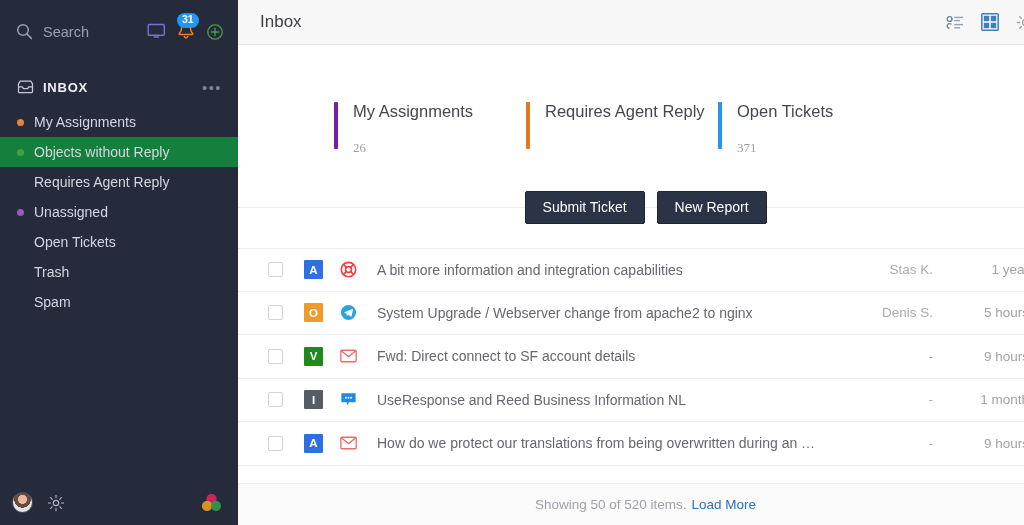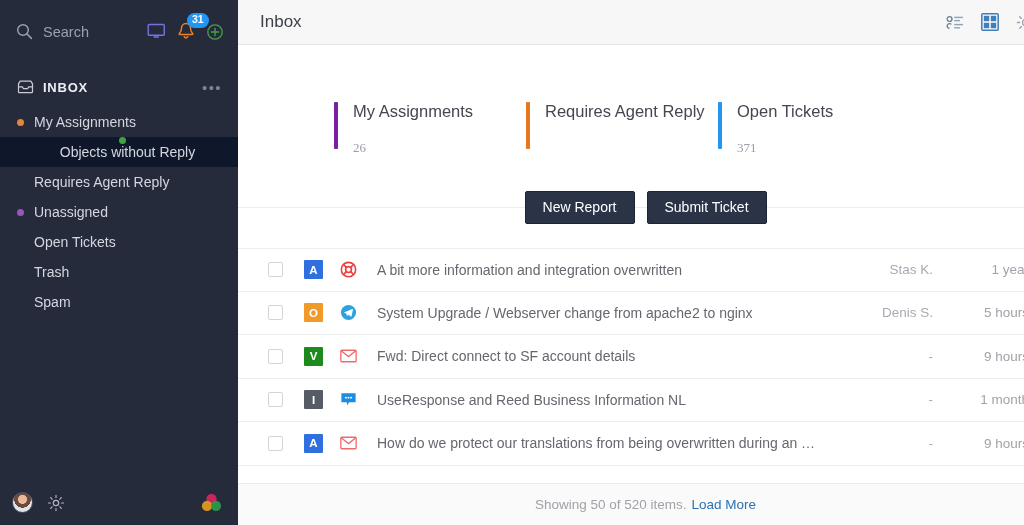--- a/index.html
+++ b/index.html
@@ -28,21 +28,21 @@
     background: transparent; border: none; outline: none;
     color: #b6bac6; font-size: 14.5px;
     font-family: "Liberation Sans", sans-serif;
     width: 90px; padding: 0;
   }
   .search-input::placeholder { color: #9aa0b0; opacity: 1; }
   .sb-top-icons { display: flex; align-items: center; gap: 11px; position: relative; }
   .icon-btn { display: flex; align-items: center; justify-content: center; cursor: pointer; position: relative; }
   .notif-wrap { position: relative; }
   .notif-badge {
-    position: absolute; top: -9px; left: 10px;
+    position: absolute; top: -9px; left: 0;
     background: #2196f3; color: #fff;
     font-size: 10.5px; font-weight: bold;
     border-radius: 9px; padding: 1px 5px 2px;
     line-height: 1.1; min-width: 21px; 
   }
 
   .sb-section {
     display: flex; align-items: center;
     padding: 0 16px 0 17px; height: 34px;
     margin-top: 24px;
@@ -52,21 +52,21 @@
     color: #eceef3; font-size: 13px; font-weight: bold;
     letter-spacing: 0.75px; flex: 1;
   }
   .sb-dots { color: #7d8396; font-size: 15px; letter-spacing: 1.4px; cursor: pointer; line-height: 1; }
 
   .sb-items { margin-top: 3px; }
   .sb-item {
     height: 30px; display: flex; align-items: center;
     padding-left: 17px; cursor: pointer; position: relative;
   }
-  .sb-item.active { background: #0f172a; flex-direction: column; }
+  .sb-item.active { background: #15803d; }
   .sb-dot { width: 7px; height: 7px; border-radius: 50%; margin-right: 10px; flex: none; }
   .sb-dot.blank { background: transparent; }
   .sb-label { color: #d4d7e0; font-size: 14px; }
 
   .sb-bottom {
     position: absolute; left: 0; bottom: 0;
     width: 238px; height: 45px;
     display: flex; align-items: center;
     padding: 0 16px 0 12px; gap: 14px;
   }
@@ -310,37 +310,37 @@
           <span class="stat-bar" style="background:#2196f3"></span>
           <div>
             <div class="stat-title">Open Tickets</div>
             <div class="stat-value">371</div>
           </div>
         </div>
       </div>
 
       <div class="btn-row">
         <div class="btn-rule"></div>
+        <button class="btn">Submit Ticket</button>
         <button class="btn">New Report</button>
-        <button class="btn">Submit Ticket</button>
       </div>
 
       <div class="list">
 
         <div class="row">
           <span class="cb"></span>
           <span class="badge" style="background:#2f6fe0">A</span>
           <span class="chan">
             <svg viewBox="0 0 18 18" width="17" height="17">
               <circle cx="9" cy="9" r="7.6" fill="none" stroke="#ec3f3f" stroke-width="1.7"></circle>
               <circle cx="9" cy="9" r="3.1" fill="none" stroke="#ec3f3f" stroke-width="1.7"></circle>
               <path d="M3.9 3.9 6.7 6.7M14.1 3.9 11.3 6.7M3.9 14.1 6.7 11.3M14.1 14.1 11.3 11.3" stroke="#ec3f3f" stroke-width="1.7"></path>
             </svg>
           </span>
-          <span class="subject">A bit more information and integration overwritten</span>
+          <span class="subject">A bit more information and integration capabilities</span>
           <span class="author">Stas K.</span>
           <span class="time">1 year</span>
         </div>
 
         <div class="row">
           <span class="cb"></span>
           <span class="badge" style="background:#f09a2b">O</span>
           <span class="chan">
             <svg viewBox="0 0 18 18" width="17" height="17">
               <circle cx="9" cy="9" r="8" fill="#2aa3e0"></circle>

